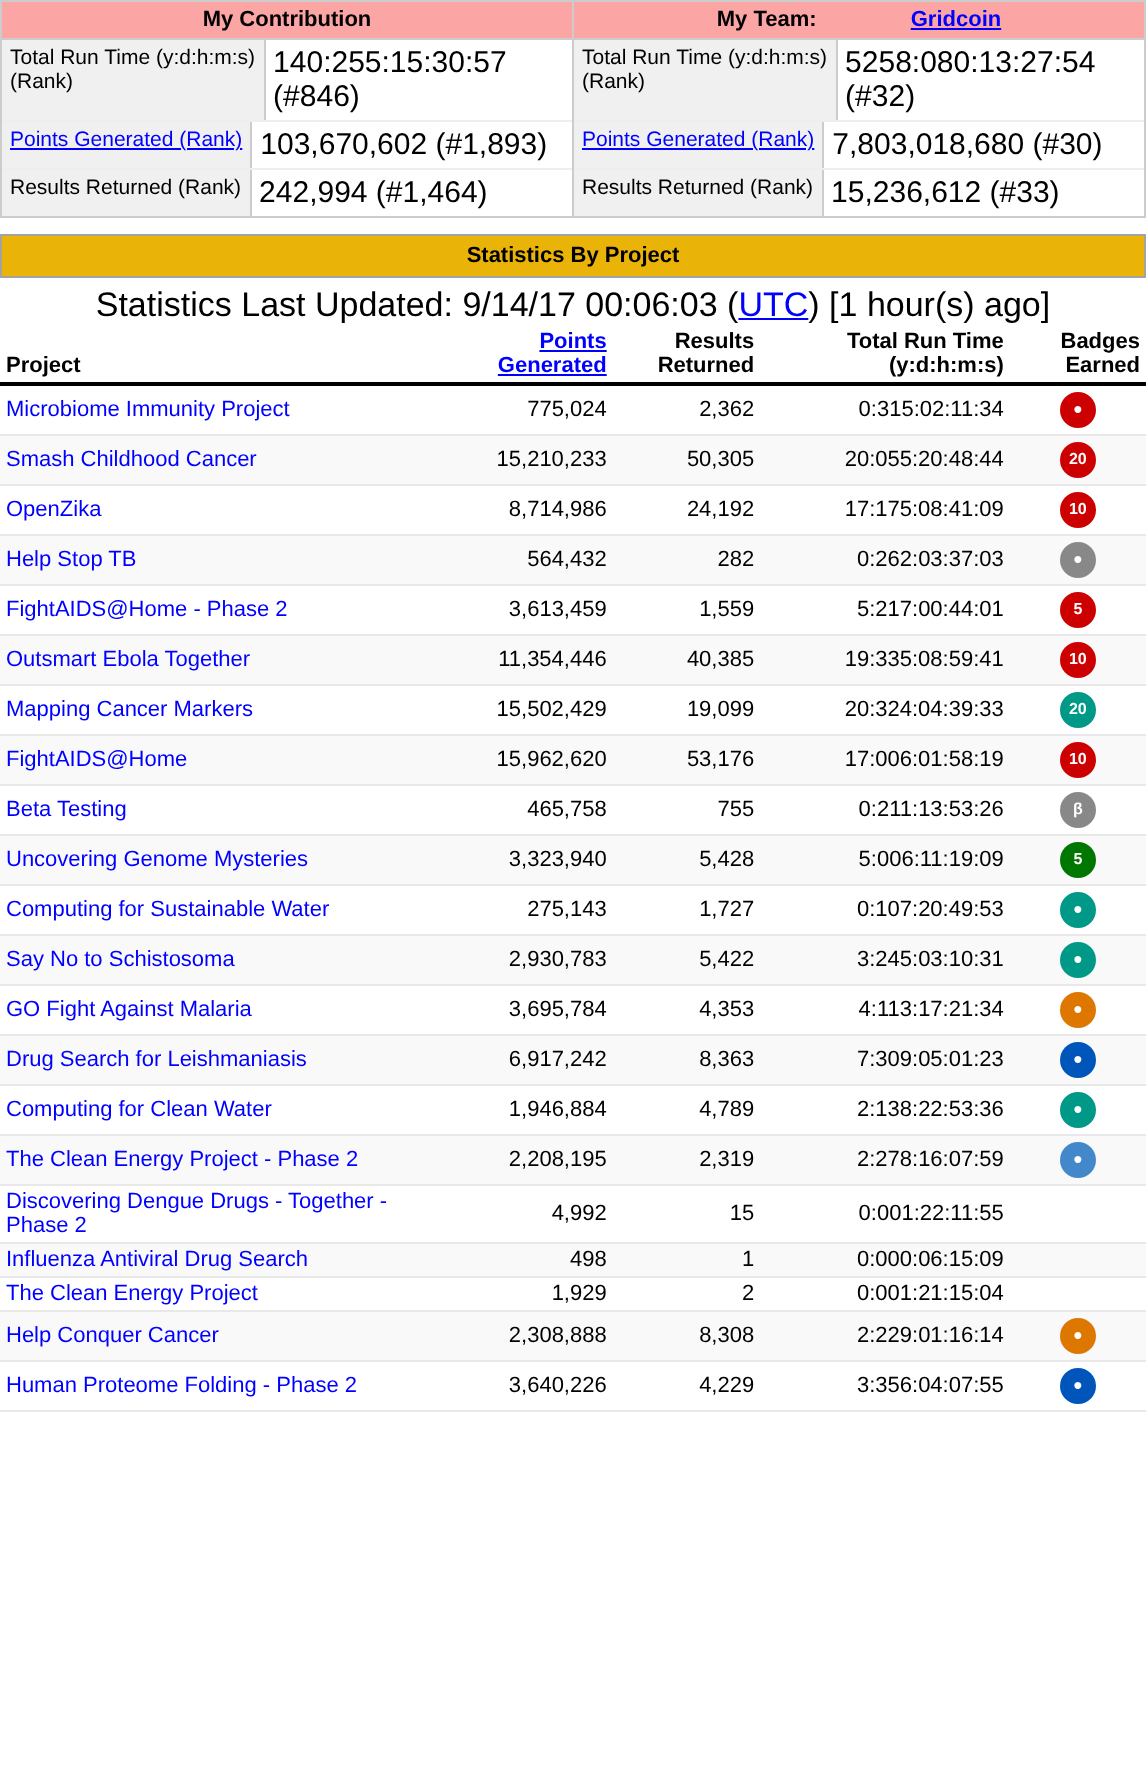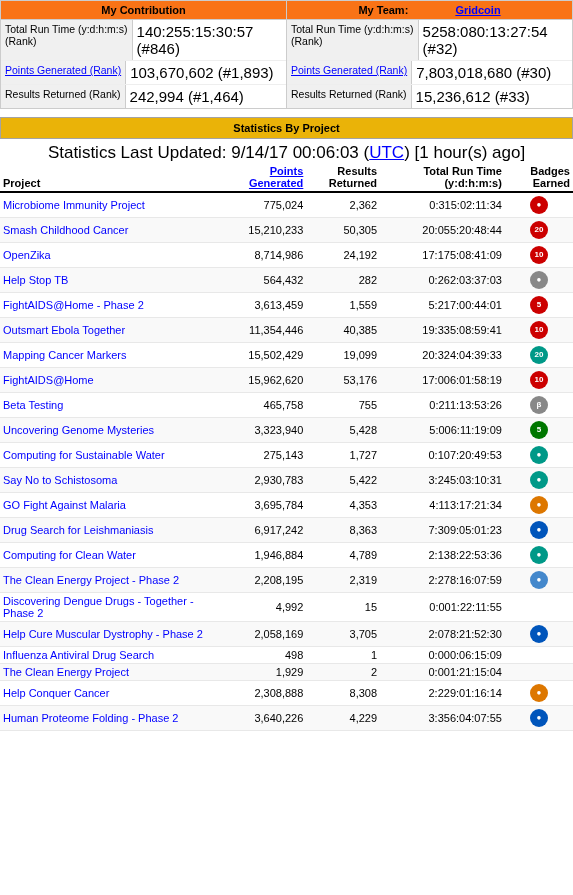--- a/index.html
+++ b/index.html
@@ -17,21 +17,21 @@
       width: 100%;
       border: 1px solid #ccc;
       margin-bottom: 8px;
     }
     .stat-section {
       flex: 1;
       border-right: 1px solid #ccc;
     }
     .stat-section:last-child { border-right: none; }
     .stat-header {
-      background: #f97316;
+      background: #fca5a5;
       text-align: center;
       font-weight: bold;
       padding: 3px 4px;
       border-bottom: 1px solid #ccc;
     }
     .stat-header a { color: #00f; text-decoration: underline; margin-left: 44px; }
     .stat-row {
       display: flex;
       border-bottom: 1px solid #eee;
     }
@@ -360,29 +360,20 @@
     <td>
       <a href="#">Discovering Dengue Drugs - Together - Phase 2</a>
     </td>
     <td class="right">4,992</td>
     <td class="right">15</td>
     <td class="right">0:001:22:11:55</td>
     <td class="badge-cell"></td>
   </tr>
         <tr>
     <td>
-      <a href="#">Help Cure Muscular Dystrophy - Phase 2</a>
-    </td>
-    <td class="right">2,058,169</td>
-    <td class="right">3,705</td>
-    <td class="right">2:078:21:52:30</td>
-    <td class="badge-cell"><span class="badge" style="background:#0055bb; font-size:8px;">●</span></td>
-  </tr>
-        <tr>
-    <td>
       <a href="#">Influenza Antiviral Drug Search</a>
     </td>
     <td class="right">498</td>
     <td class="right">1</td>
     <td class="right">0:000:06:15:09</td>
     <td class="badge-cell"></td>
   </tr>
         <tr>
     <td>
       <a href="#">The Clean Energy Project</a>

